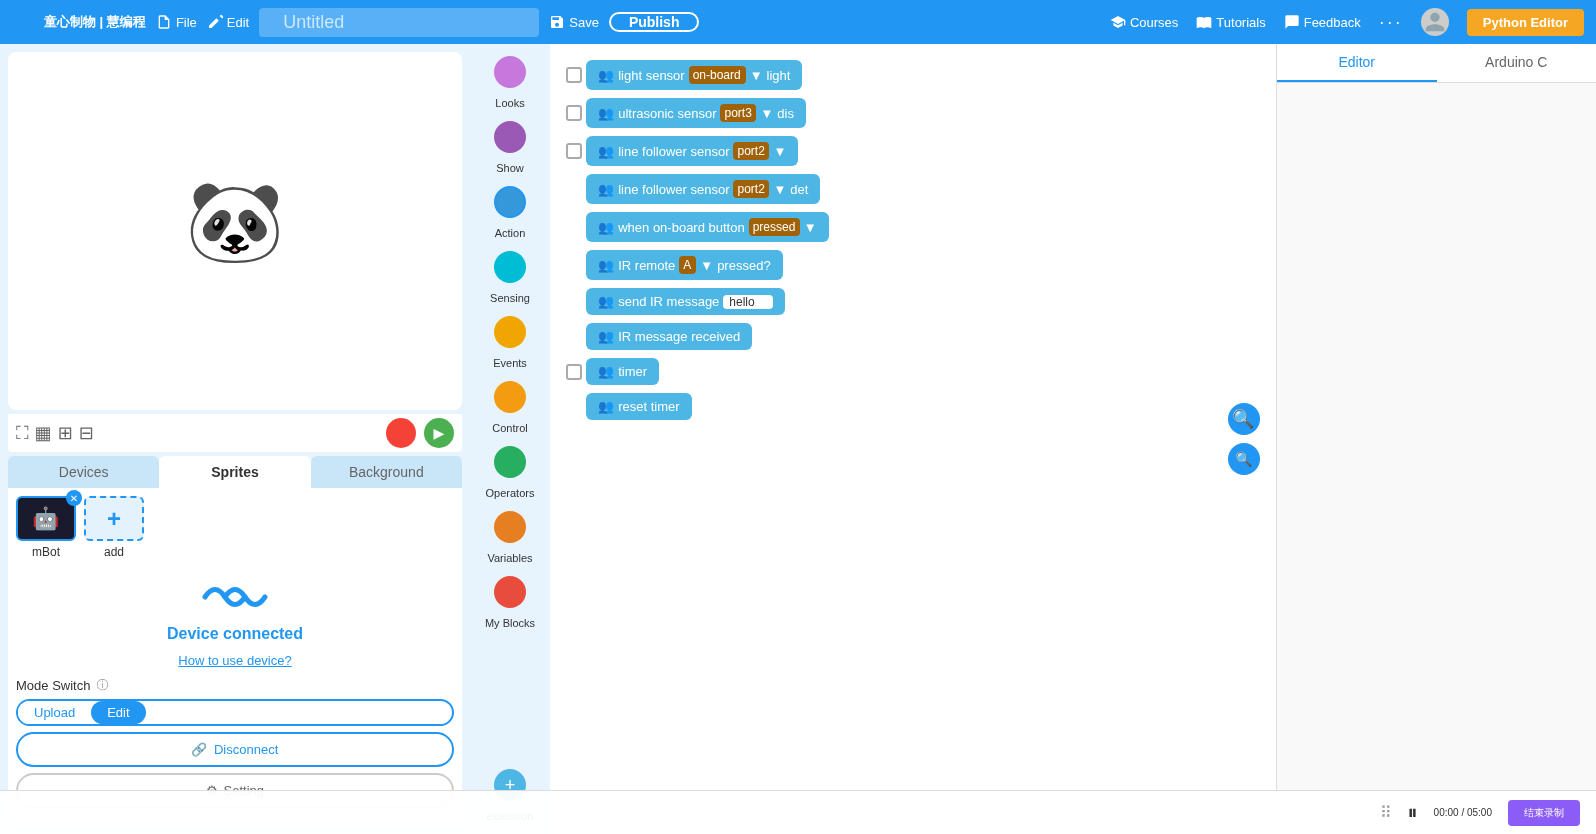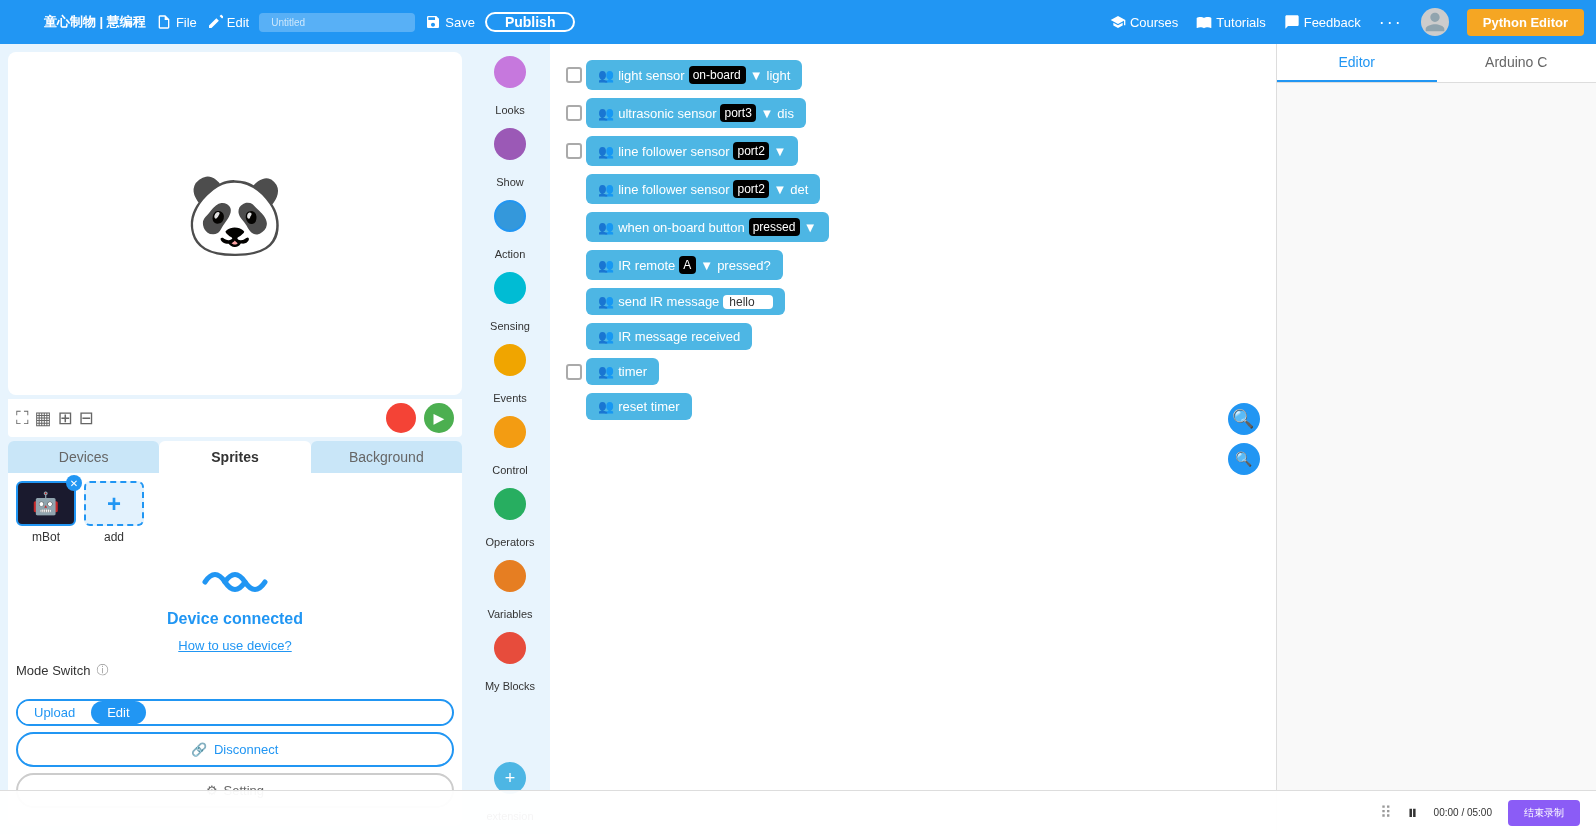--- a/index.html
+++ b/index.html
@@ -8,21 +8,21 @@
     
     .top-nav {
       display: flex; align-items: center; background: #2196f3; height: 44px;
       padding: 0 12px; gap: 10px; position: relative; z-index: 100;
     }
     .nav-logo { color: white; font-size: 13px; font-weight: bold; white-space: nowrap; margin-left: 32px; }
     .nav-icon { color: white; font-size: 15px; cursor: pointer; display: flex; align-items: center; gap: 4px; }
     .nav-icon span { font-size: 13px; }
     .nav-title-input {
       background: rgba(255,255,255,0.25); border: none; border-radius: 4px;
-      color: #0f172a; padding: 4px 12px; font-size: 10px; outline: none; min-width: 120px;
+      color: #0f172a; padding: 4px 24px; font-size: 18px; outline: none; min-width: 120px;
     }
     .nav-title-input::placeholder { color: rgba(255,255,255,0.7); }
     .nav-save { color: white; font-size: 13px; cursor: pointer; display: flex; align-items: center; gap: 4px; }
     .nav-publish {
       background: transparent; border: 2px solid white; border-radius: 20px;
       color: white; font-size: 14px; font-weight: bold; padding: 0 18px; cursor: pointer;
     }
     .nav-right { margin-left: auto; display: flex; align-items: center; gap: 18px; }
     .nav-right-item { color: white; font-size: 13px; cursor: pointer; display: flex; align-items: center; gap: 4px; }
     .nav-more { color: white; font-size: 18px; cursor: pointer; letter-spacing: 2px; }
@@ -59,39 +59,39 @@
     .devices-section { flex: 1; }
     .device-list { display: flex; gap: 8px; margin-bottom: 8px; }
     .device-item { display: flex; flex-direction: column; align-items: center; gap: 4px; cursor: pointer; position: relative; }
     .device-thumb { width: 60px; height: 45px; background: #1a1a2e; border-radius: 6px; display: flex; align-items: center; justify-content: center; border: 2px solid #2196f3; }
     .device-close { position: absolute; top: -6px; right: -6px; width: 16px; height: 16px; background: #2196f3; border-radius: 50%; color: white; font-size: 10px; display: flex; align-items: center; justify-content: center; cursor: pointer; }
     .device-add { width: 60px; height: 45px; border-radius: 6px; background: #e3f2fd; border: 2px dashed #2196f3; display: flex; align-items: center; justify-content: center; cursor: pointer; }
     .device-label { font-size: 12px; color: #333; }
     .device-connected-section { text-align: center; padding: 10px 0; }
     .device-connected-text { color: #2196f3; font-size: 16px; font-weight: bold; margin-bottom: 8px; }
     .how-to-link { color: #2196f3; font-size: 13px; text-decoration: underline; cursor: pointer; }
-    .mode-switch-row { display: flex; align-items: center; gap: 6px; margin: 8px 0 20px; font-size: 13px; color: #333; }
+    .mode-switch-row { display: flex; align-items: center; gap: 6px; margin: 8px 0 5px; font-size: 13px; color: #333; }
     .mode-info { color: #999; font-size: 12px; cursor: pointer; }
     .mode-buttons { display: flex; border-radius: 20px; overflow: hidden; border: 2px solid #2196f3; }
     .mode-btn { padding: 4px 16px; font-size: 13px; cursor: pointer; border: none; background: white; color: #2196f3; }
     .mode-btn.active { background: #2196f3; color: white; border-radius: 18px; }
     .disconnect-btn {
       width: 100%; padding: 8px; border: 2px solid #2196f3; border-radius: 20px;
       background: white; color: #2196f3; font-size: 13px; cursor: pointer; margin: 6px 0;
       display: flex; align-items: center; justify-content: center; gap: 6px;
     }
     .setting-btn {
       width: 100%; padding: 8px; border: 2px solid #ccc; border-radius: 20px;
       background: white; color: #666; font-size: 13px; cursor: pointer;
       display: flex; align-items: center; justify-content: center; gap: 6px;
     }
 
     
     .block-categories { width: 80px; background: #e8f4fd; display: flex; flex-direction: column; align-items: center; padding: 8px 0; gap: 4px; overflow-y: auto; flex-shrink: 0; }
-    .category-item { display: flex; flex-direction: column; align-items: center; gap: 16px; cursor: pointer; padding: 4px; width: 70px; text-align: center; }
+    .category-item { display: flex; flex-direction: column; align-items: center; gap: 9px; cursor: pointer; padding: 4px; width: 70px; text-align: center; }
     .category-dot { width: 32px; height: 32px; border-radius: 50%; display: flex; align-items: center; justify-content: center; }
     .category-label { font-size: 11px; color: #333; }
     .category-item.active .category-dot { border: 2px solid #2196f3; }
 
     
     .blocks-canvas { flex: 1; background: white; position: relative; overflow: hidden; }
     .blocks-content { padding: 16px; display: flex; flex-direction: column; gap: 8px; }
     .block-row { display: flex; align-items: center; gap: 4px; }
     .block-checkbox { width: 16px; height: 16px; border: 2px solid #aaa; border-radius: 3px; flex-shrink: 0; cursor: pointer; }
 
@@ -100,21 +100,21 @@
       display: inline-flex; align-items: center; gap: 4px;
       background: #4db6e4; color: white; border-radius: 6px;
       padding: 6px 12px; font-size: 13px; cursor: pointer;
       border: none; position: relative; white-space: nowrap;
     }
     .block::before {
       content: ''; position: absolute; left: -6px; top: 50%; transform: translateY(-50%);
       width: 0; height: 0;
     }
     .block-select {
-      background: #000000; color: white; border: none; border-radius: 4px;
+      background: #a16207; color: white; border: none; border-radius: 4px;
       font-size: 12px; padding: 2px 4px; cursor: pointer; appearance: none;
     }
     .block-input {
       background: white; color: #333; border: none; border-radius: 4px;
       font-size: 12px; padding: 0 6px; width: 50px;
     }
 
     
     .right-panel { width: 320px; background: white; border-left: 1px solid #ddd; display: flex; flex-direction: column; flex-shrink: 0; }
     .right-tabs { display: flex; border-bottom: 1px solid #ddd; }

